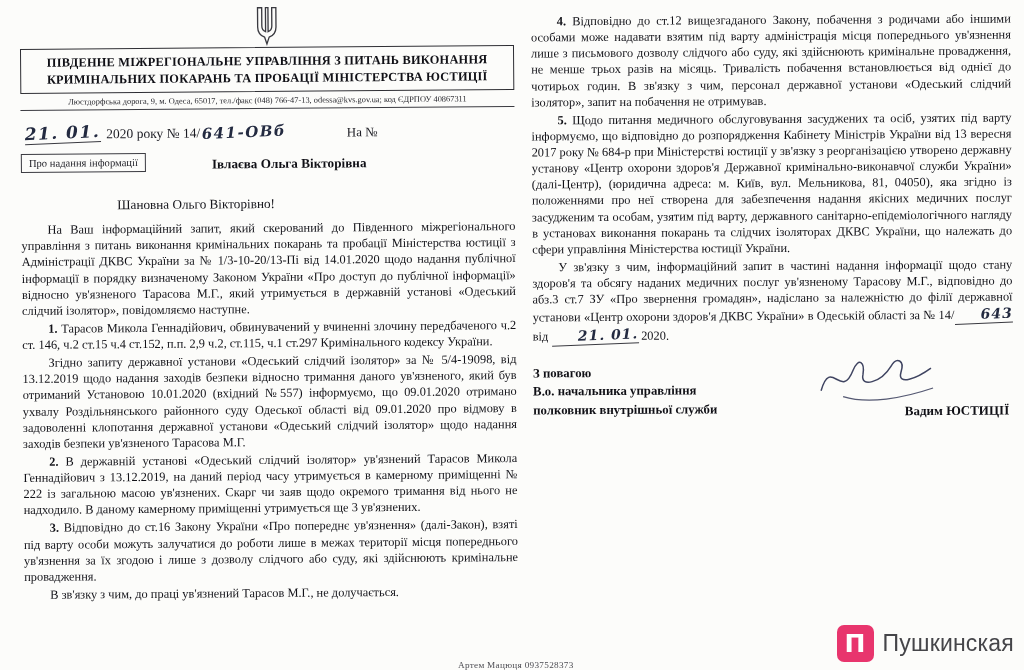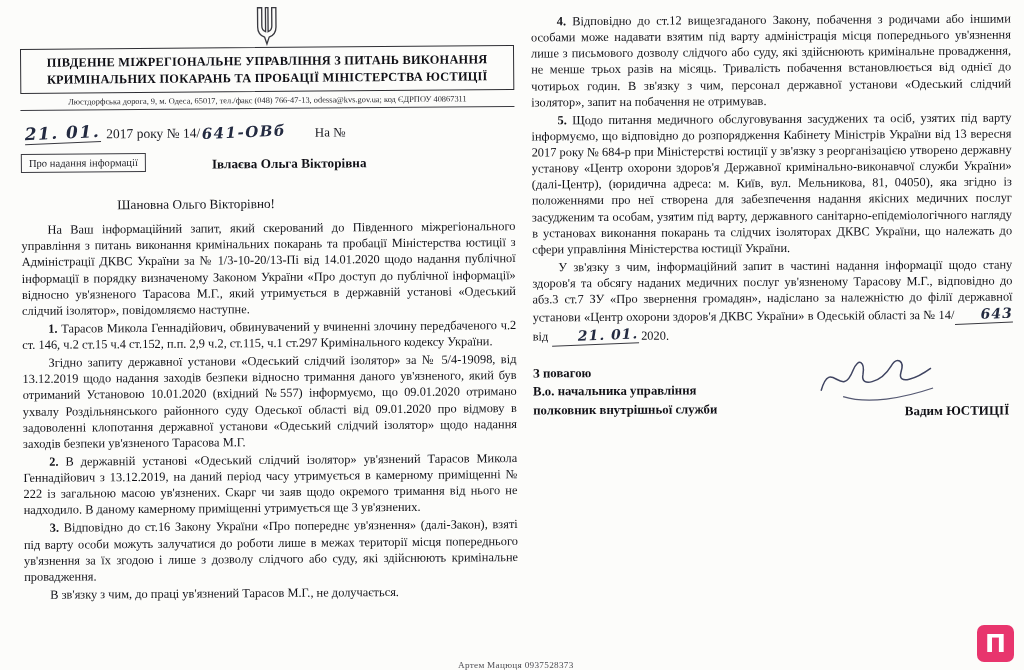--- a/index.html
+++ b/index.html
@@ -40,21 +40,21 @@
     display:flex;align-items:baseline;padding-left:4px;
   }
   .hand{
     font-family:"DejaVu Serif", serif;
     font-style:italic;color:#232a40;display:inline-block;
     transform:rotate(-2deg);letter-spacing:1.5px;
   }
   .hand-date{font-size:17px;font-weight:bold;margin-right:6px;}
   .hand-num{font-size:15px;font-weight:bold;margin-left:2px;}
   .underl{border-bottom:1px solid #3a3a40;}
-  .reply-label{margin-left:28px;font-size:13px;}
+  .reply-label{margin-left:60px;font-size:13px;}
   .subj-row{display:flex;align-items:flex-start;margin-top:10px;}
   .subject-box{
     border:1.2px solid #3a3a40;font-size:10.6px;
     padding:3px 7px;margin-top:0;white-space:nowrap;color:#1d1d24;
   }
   .addressee{
     font-weight:bold;font-size:13.2px;margin-left:66px;margin-top:4px;
     color:#101016;
   }
   .salutation{
@@ -101,21 +101,21 @@
     </svg>
 
     <div class="org-box">
       <div class="org-name">ПІВДЕННЕ МІЖРЕГІОНАЛЬНЕ УПРАВЛІННЯ З ПИТАНЬ ВИКОНАННЯ КРИМІНАЛЬНИХ ПОКАРАНЬ ТА ПРОБАЦІЇ МІНІСТЕРСТВА ЮСТИЦІЇ</div>
     </div>
     <div class="org-address">Люстдорфська дорога, 9, м. Одеса, 65017, тел./факс (048) 766-47-13, odessa@kvs.gov.ua; код ЄДРПОУ 40867311</div>
     <div class="head-rule"></div>
 
     <div class="meta-row">
       <span class="hand hand-date underl">21. 01.</span>
-      <span>2017 року № 14/</span>
+      <span>2020 року № 14/</span>
       <span class="hand hand-num">641-ОВб</span>
       <span class="reply-label">На №</span>
     </div>
 
     <div class="subj-row">
       <div class="subject-box">Про надання інформації</div>
       <div class="addressee">Івлаєва Ольга Вікторівна</div>
     </div>
 
     <div class="salutation">Шановна Ольго  Вікторівно!</div>
@@ -144,15 +144,16 @@
         <path d="M8 42 C 18 8, 28 52, 40 22 C 46 8, 52 14, 50 26 C 47 40, 68 34, 78 18 C 84 8, 92 12, 88 24 C 84 38, 104 30, 118 20" fill="none" stroke="#2a3050" stroke-width="1.5" opacity="0.9"></path>
         <path d="M30 48 C 55 56, 90 50, 120 40" fill="none" stroke="#2a3050" stroke-width="1.2" opacity="0.8"></path>
       </svg>
     </div>
   </div>
 
   <div class="exec-note">Артем Мацюця  0937528373</div>
 
   <div class="brand">
     <div class="brand-mark" style="background: rgb(232, 53, 109);">П</div>
+    <div class="brand-name">Пушкинская</div>
   </div>
 
 </div>
 
 </body></html>

